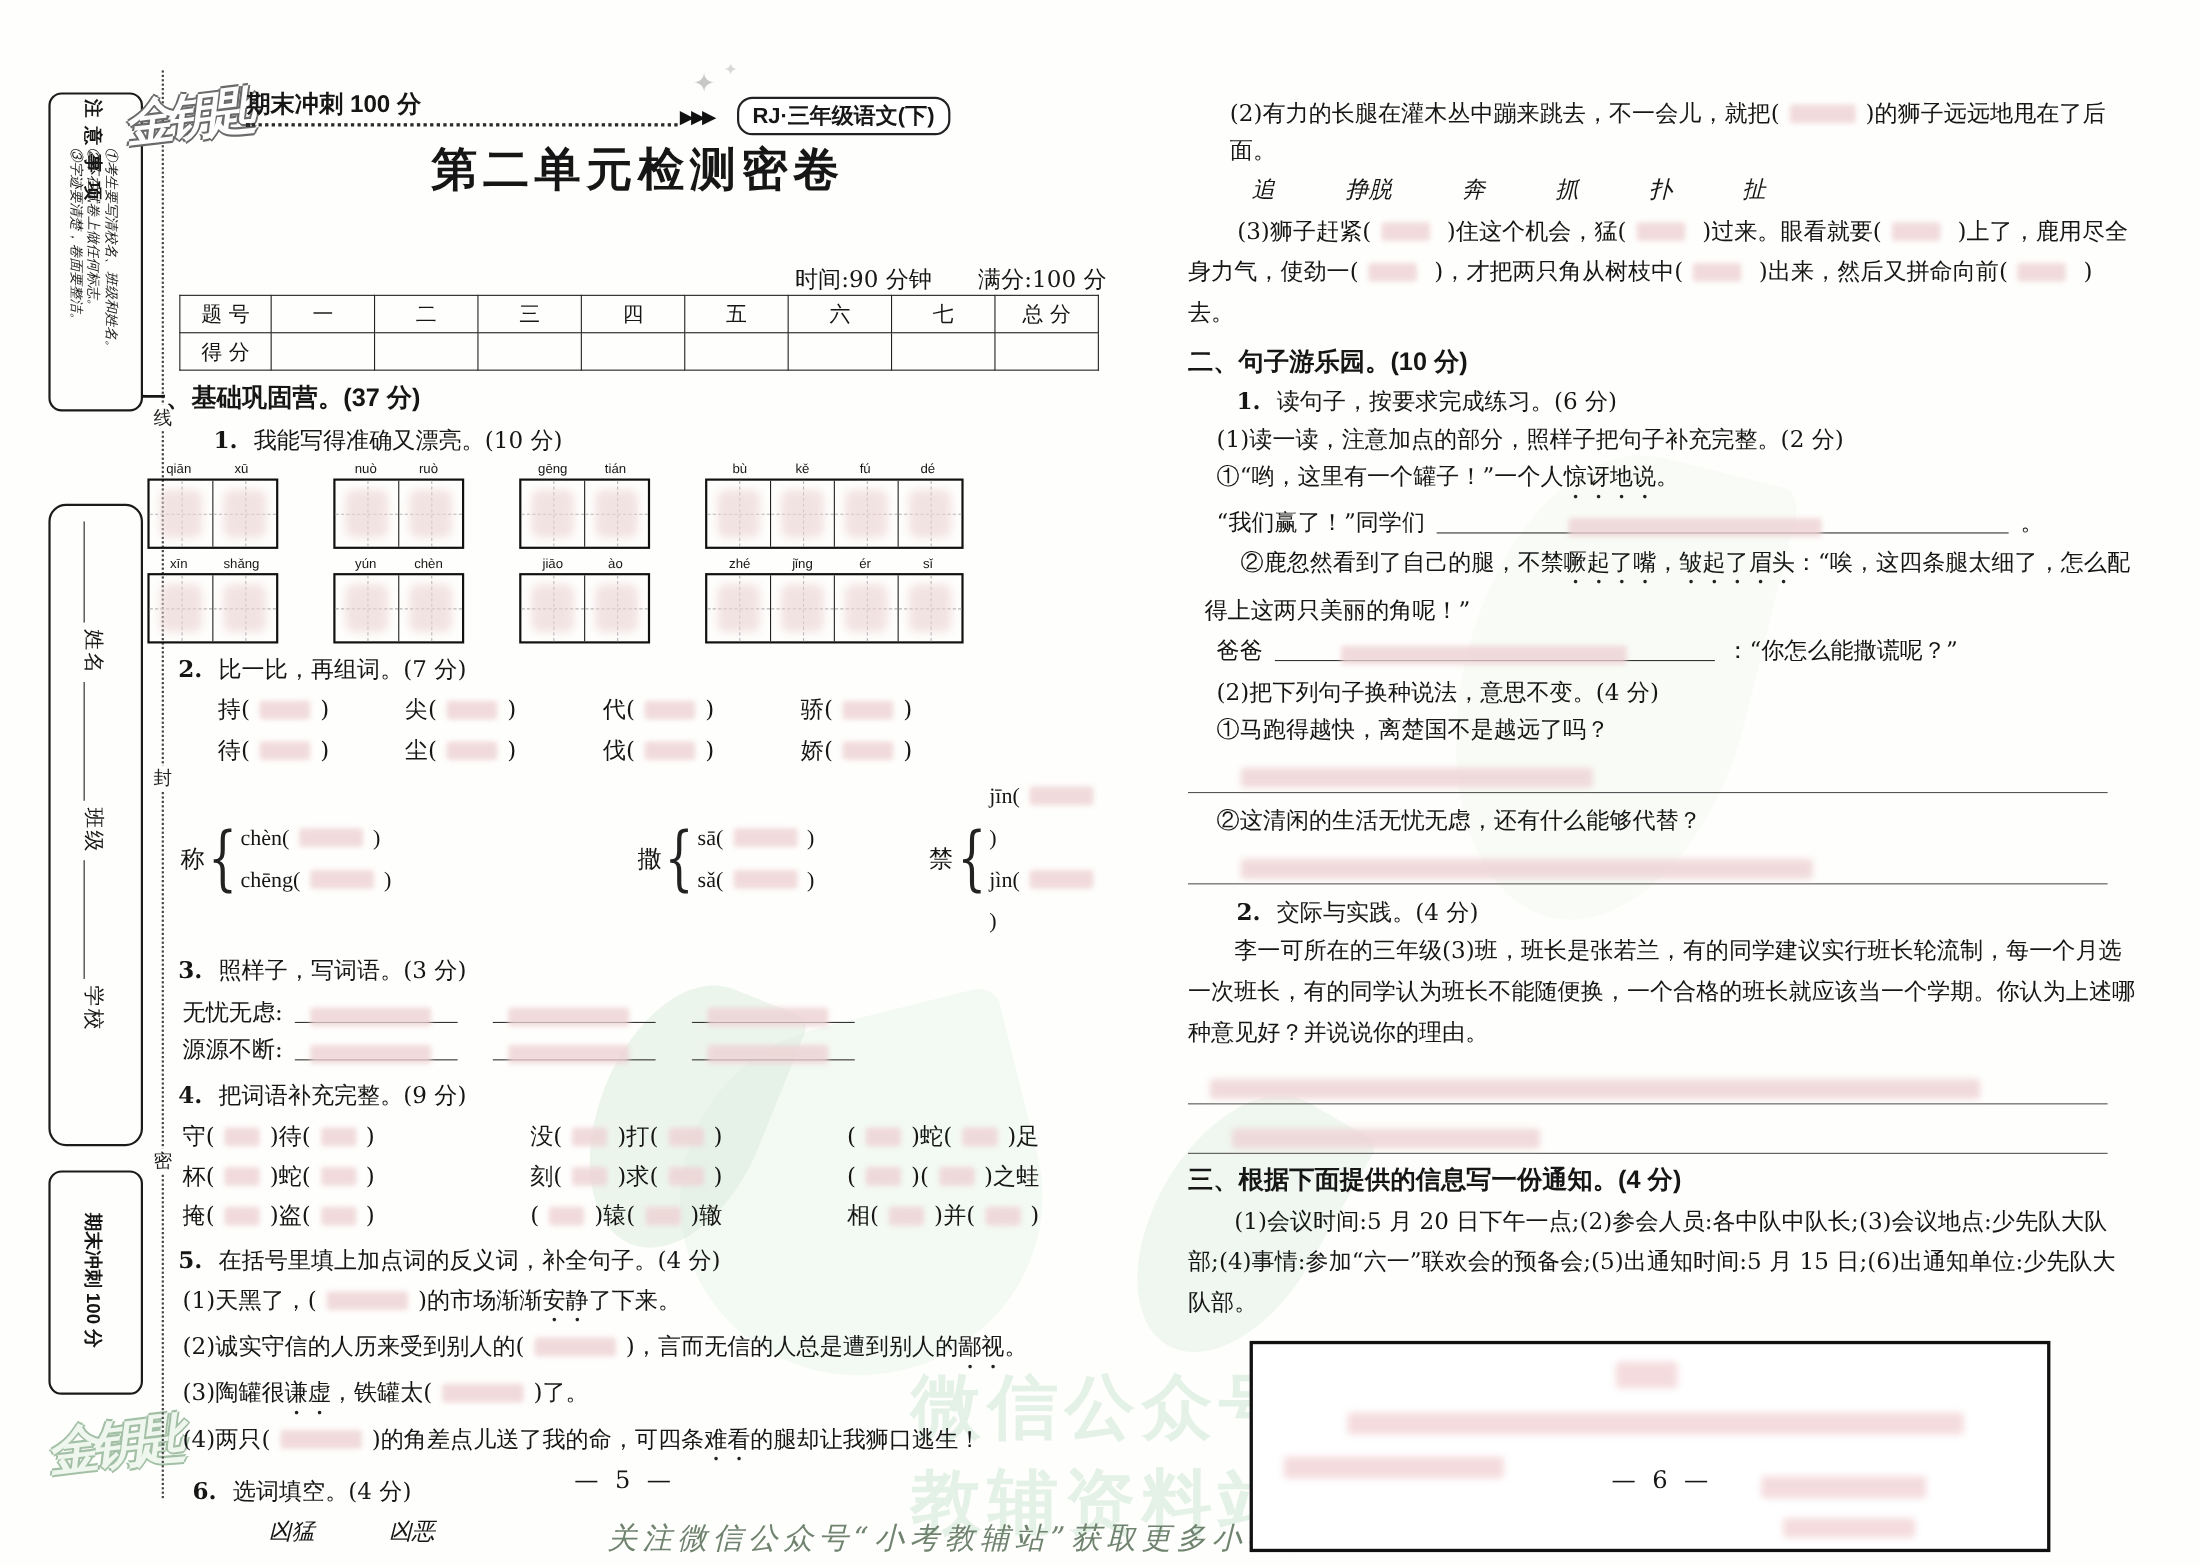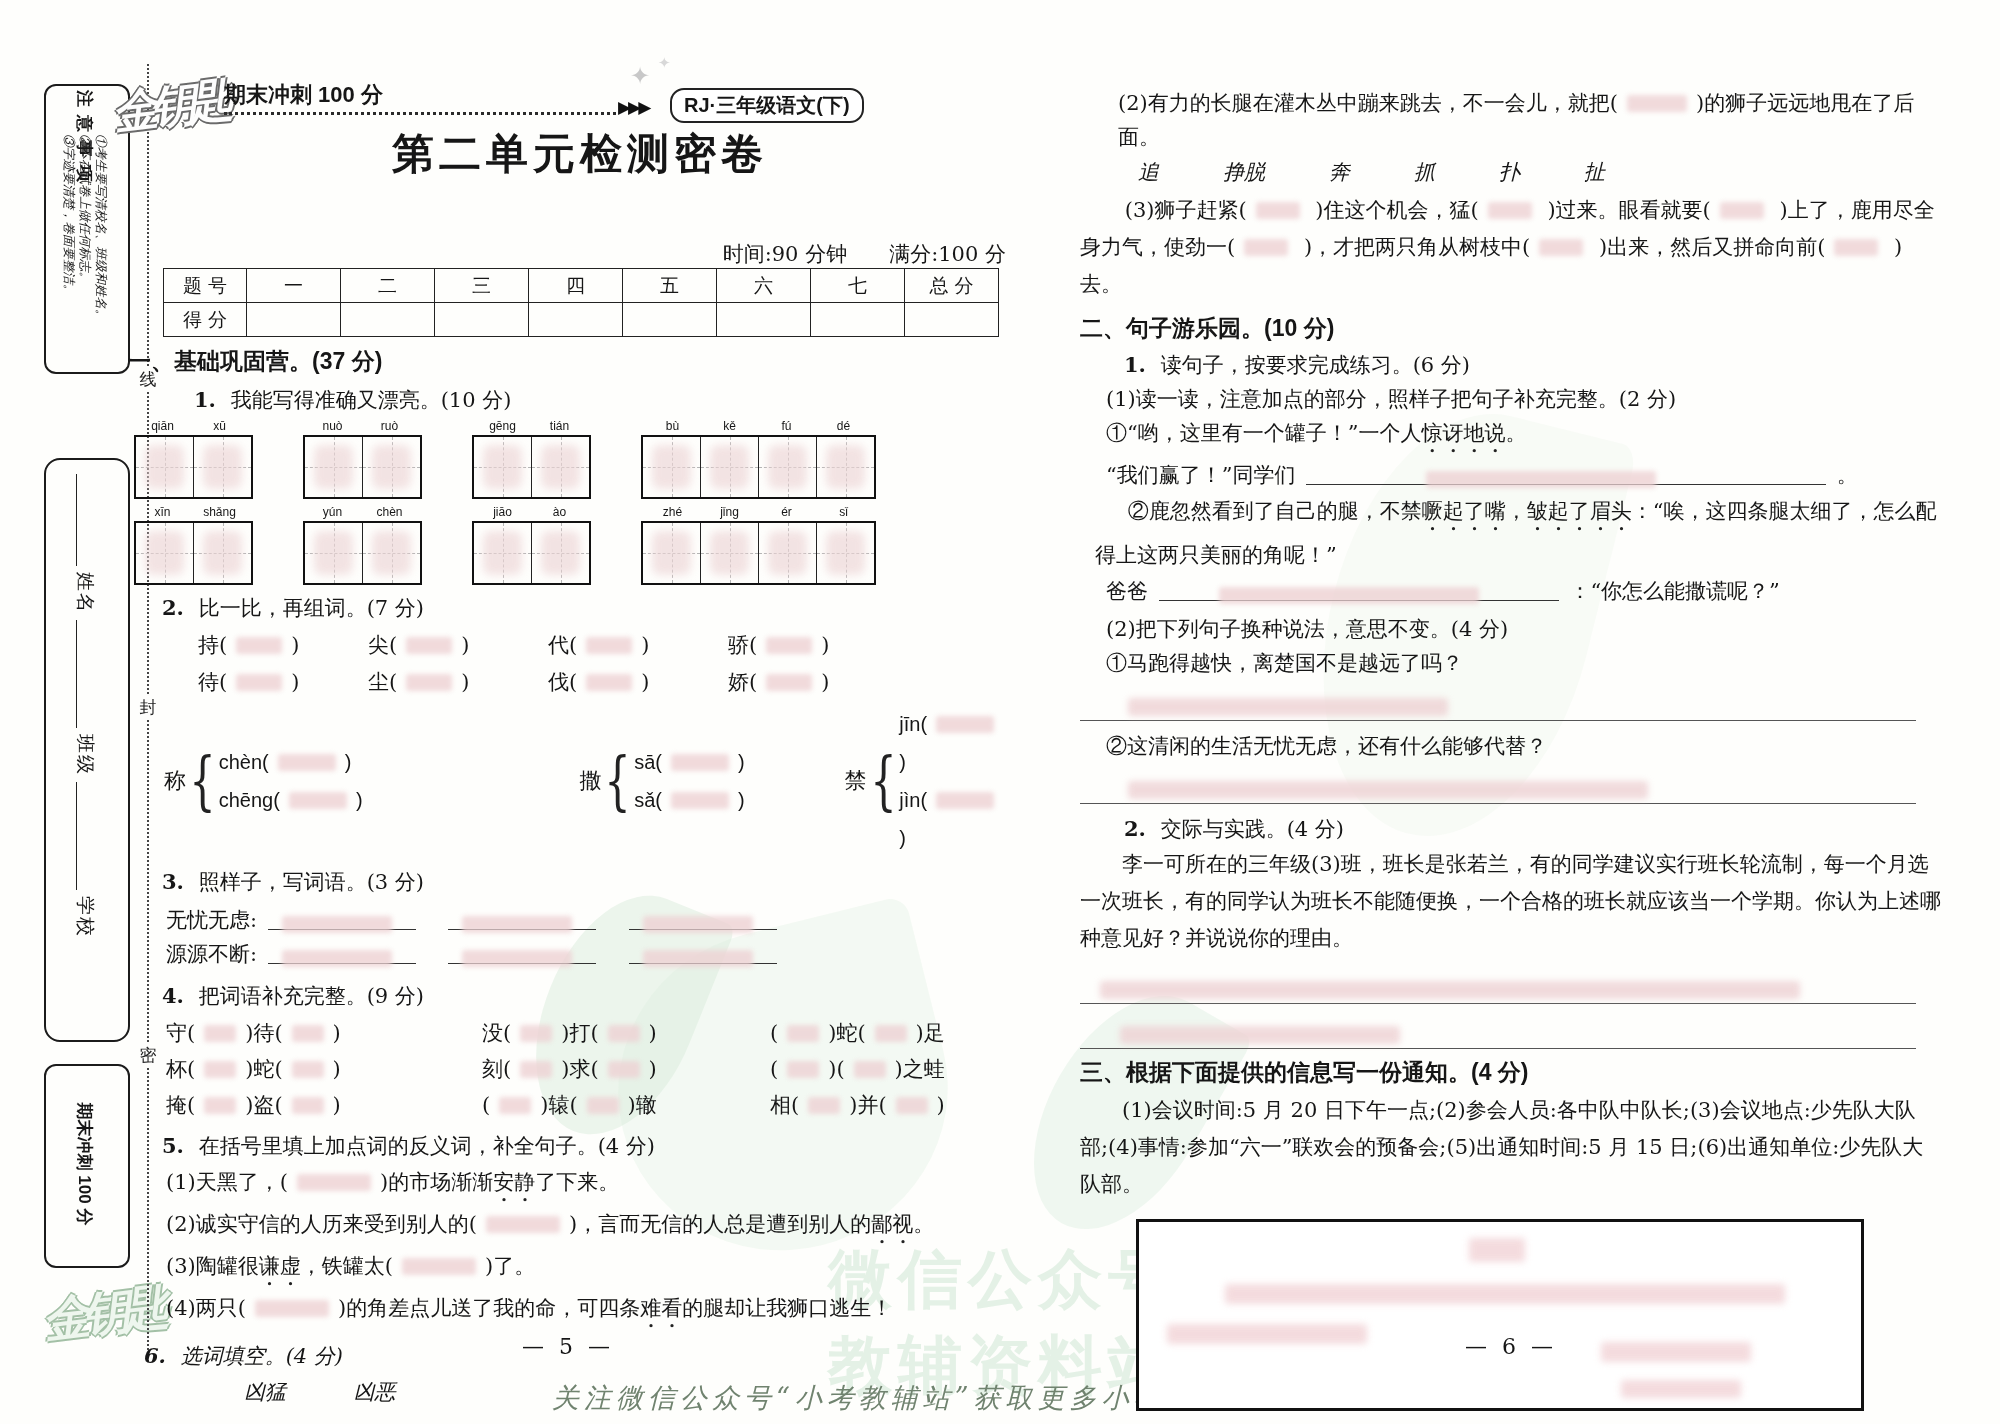--- a/index.html
+++ b/index.html
@@ -63,21 +63,21 @@
   .cell{width:57px;height:60px;position:relative;border-left:1.4px solid #222;}
   .cell:first-child{border-left:none;}
   .cell i{content:"";position:absolute;left:0;right:0;top:50%;border-top:1px dashed #b3b3b3;}
   .cell b{position:absolute;top:0;bottom:0;left:50%;border-left:1px dashed #b3b3b3;}
   .cell .csm{position:absolute;left:9px;top:8px;right:9px;bottom:8px;background:#edd5d6;filter:blur(4px);border-radius:8px;opacity:.65;}
   
   .wrow{display:grid;grid-template-columns:170px 180px 180px 178px;margin-left:70px;font-size:21px;line-height:37px;}
   .bgroups{display:flex;margin-left:36px;margin-top:4px;}
   .bgrp{display:flex;align-items:center;}
   .brace{font-size:64px;font-weight:100;transform:scaleX(.65);margin:0 -4px;color:#222;}
-  .blines{display:flex;flex-direction:column;font-family:Liberation Sans, sans-serif;font-size:20px;line-height:38px;}
+  .blines{display:flex;flex-direction:column;font-family:Liberation Serif, serif;font-size:20px;line-height:38px;}
   .bchar{font-size:22px;}
   
   .rp .line{white-space:normal;}
   .para{font-size:21px;line-height:37px;text-indent:2em;margin:0;}
   .bankrow{display:flex;gap:64px;margin:4px 0 6px 58px;font-style:italic;font-size:21px;}
   .noticebox{position:relative;border:3px solid #111;width:722px;height:186px;margin:16px 0 0 56px;background:#fff;}
   .nsm{position:absolute;background:#f2d3d6;filter:blur(3.5px);border-radius:3px;opacity:.8;}
   .footer{position:absolute;font-size:22px;letter-spacing:4px;white-space:nowrap;}
 </style>
 </head>
@@ -427,21 +427,21 @@
   <div class="line" style="margin-left:38px;line-height:35px;">
     <span>(2)诚实守信的人历来受到别人的(</span><span class="sm" style="width:74px;"></span><span>)，言而无信的人总是遭到别人的</span><span class="dot">鄙视</span><span>。</span>
   </div>
   <div class="line" style="margin-left:38px;line-height:35px;">
     <span>(3)陶罐很</span><span class="dot">谦虚</span><span>，铁罐太(</span><span class="sm" style="width:74px;"></span><span>)了。</span>
   </div>
   <div class="line" style="margin-left:38px;line-height:35px;">
     <span>(4)两只(</span><span class="sm" style="width:74px;"></span><span>)的角差点儿送了我的命，可四条</span><span class="dot">难看</span><span>的腿却让我狮口逃生！</span>
   </div>
 
-  <div class="line" style="margin:6px 0 2px 16px;font-style:italic;">
+  <div class="line" style="margin:6px 0 2px 47px;">
     <span class="qno">6.</span>
     <span>选词填空。(4 分)</span>
   </div>
   <div class="line" style="margin-left:116px;font-style:italic;">
     <span>凶猛</span>
     <span style="display:inline-block;width:54px;"></span>
     <span>凶恶</span>
   </div>
 
 </div>

